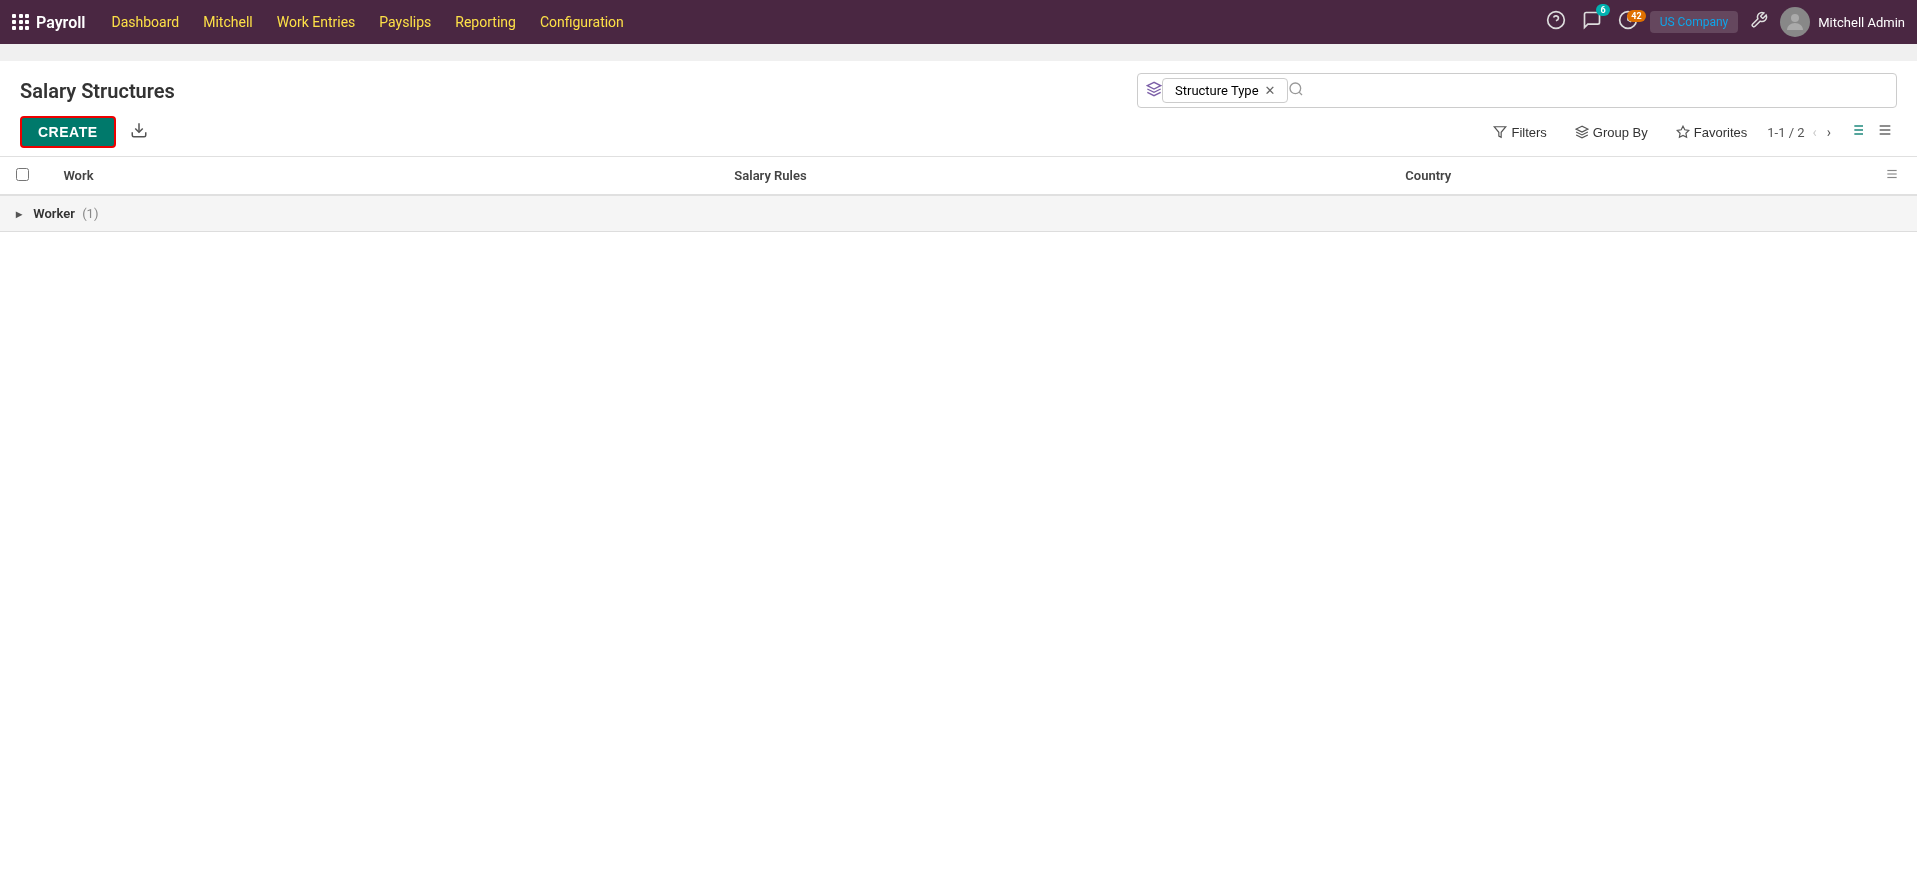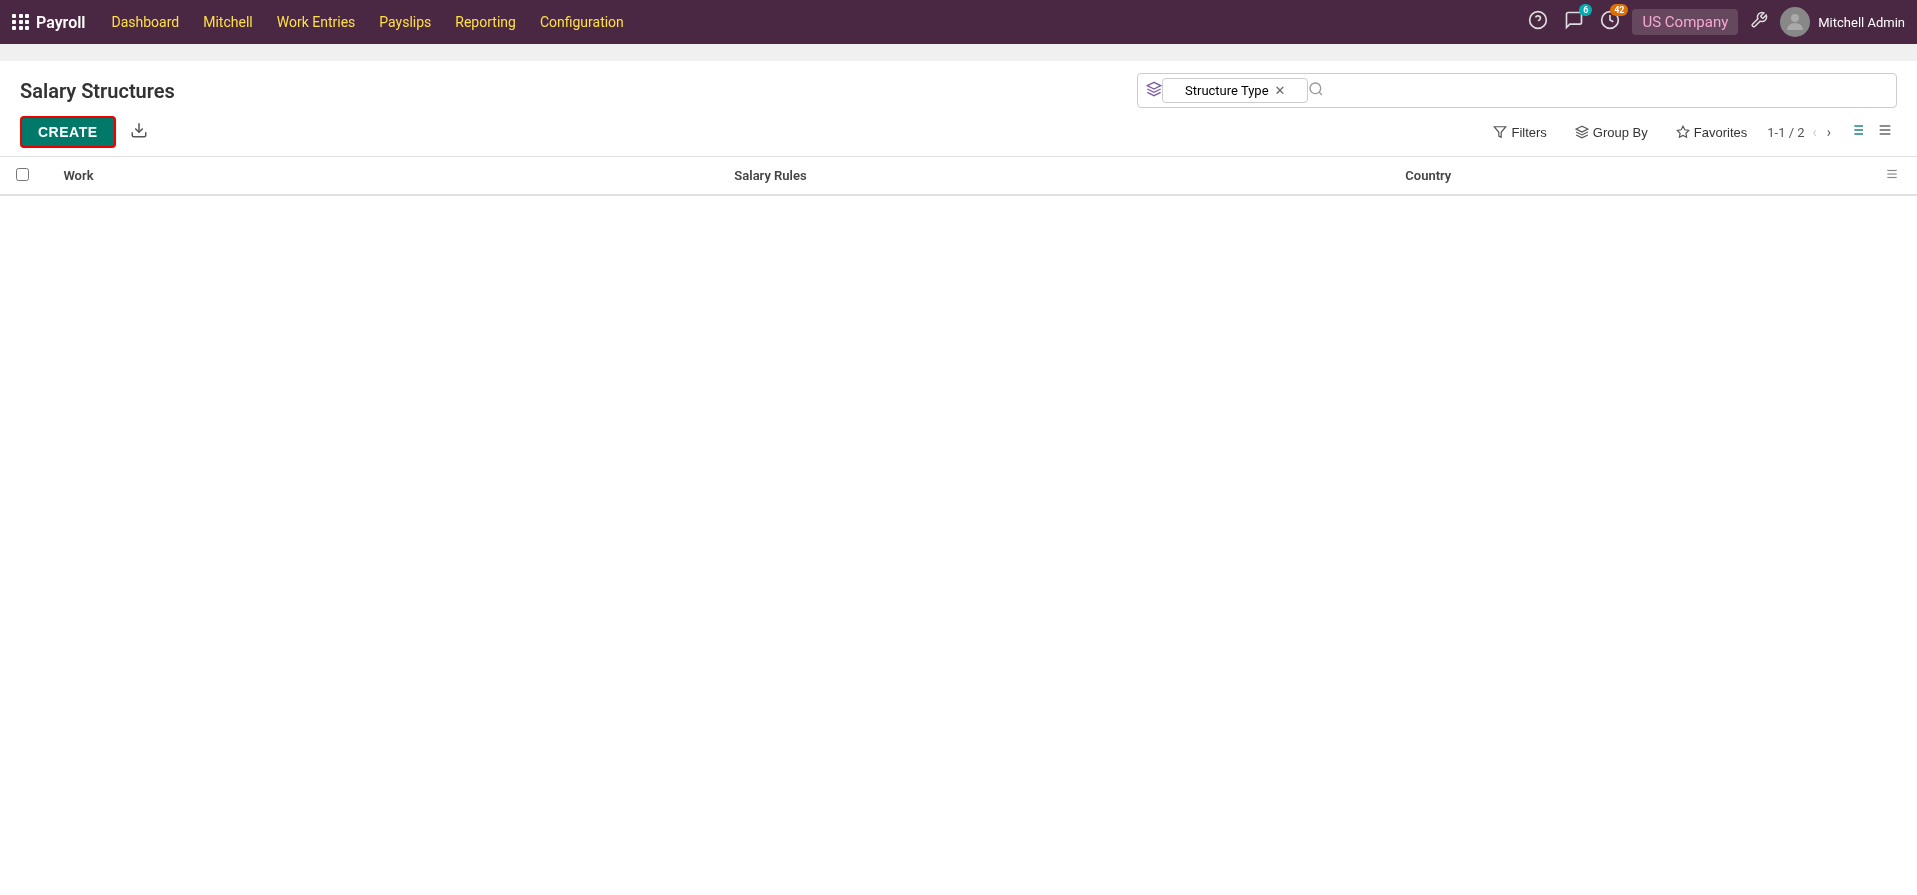--- a/index.html
+++ b/index.html
@@ -36,24 +36,24 @@
       display: flex; align-items: center; gap: 8px;
     }
     .icon-btn {
       color: #ddd; cursor: pointer; font-size: 18px; padding: 4px; position: relative;
     }
     .badge {
       position: absolute; top: -2px; right: -4px;
       background: #00b0b0; color: #fff; font-size: 9px;
       border-radius: 8px; padding: 1px 4px; font-weight: bold;
     }
-    .badge-orange { background: #e07000; }
+    .badge-orange { background: #e07000; margin-top: 6px; }
     .company-btn {
-      color: #f9a8d4; background: rgba(255,255,255,0.15);
-      padding: 4px 10px; border-radius: 4px; cursor: pointer; font-size: 15px;
+      color: #0ea5e9; background: rgba(255,255,255,0.15);
+      padding: 4px 10px; border-radius: 4px; cursor: pointer; font-size: 12px;
     }
     .avatar {
       width: 30px; height: 30px; border-radius: 50%; background: #888;
       overflow: hidden; display: flex; align-items: center; justify-content: center;
       color: #fff; font-size: 12px; cursor: pointer;
     }
     .user-name { color: #fff; font-size: 13px; cursor: pointer; }
 
     
     .main { background: #fff; min-height: calc(100vh - 44px); margin-top: 17px; }
@@ -66,21 +66,21 @@
     .page-title { font-size: 20px; font-weight: 600; color: #333; }
 
     
     .search-area {
       display: flex; align-items: center; gap: 6px;
       flex: 1; max-width: 760px;
     }
     .search-tag {
       display: flex; align-items: center; gap: 4px;
       background: #fff; border: 1px solid #ccc; border-radius: 4px;
-      padding: 4px 22px; font-size: 13px;
+      padding: 4px 12px; font-size: 13px;
     }
     .search-tag-icon { color: #7b5ea7; font-size: 14px; }
     .search-tag-close { cursor: pointer; color: #666; margin-left: 2px; }
     .search-input {
       border: none; outline: none; font-size: 14px; flex: 1; padding: 4px;
     }
     .search-box {
       display: flex; align-items: center;
       border: 1px solid #ccc; border-radius: 4px;
       padding: 4px 8px; flex: 1;
@@ -320,16 +320,23 @@
           <th class="col-action">
             <svg width="14" height="14" viewBox="0 0 24 24" fill="none" stroke="#888" stroke-width="2">
               <line x1="4" y1="6" x2="20" y2="6"></line>
               <line x1="4" y1="12" x2="20" y2="12"></line>
               <line x1="4" y1="18" x2="20" y2="18"></line>
             </svg>
           </th>
         </tr>
       </thead>
       <tbody>
+        <tr class="group-row">
+          <td colspan="5">
+            <span class="chevron">▸</span>
+            <span>Worker</span>
+            <span class="group-count">(1)</span>
+          </td>
+        </tr>
       </tbody>
     </table>
   </div>
 </div>
 
 </body></html>

